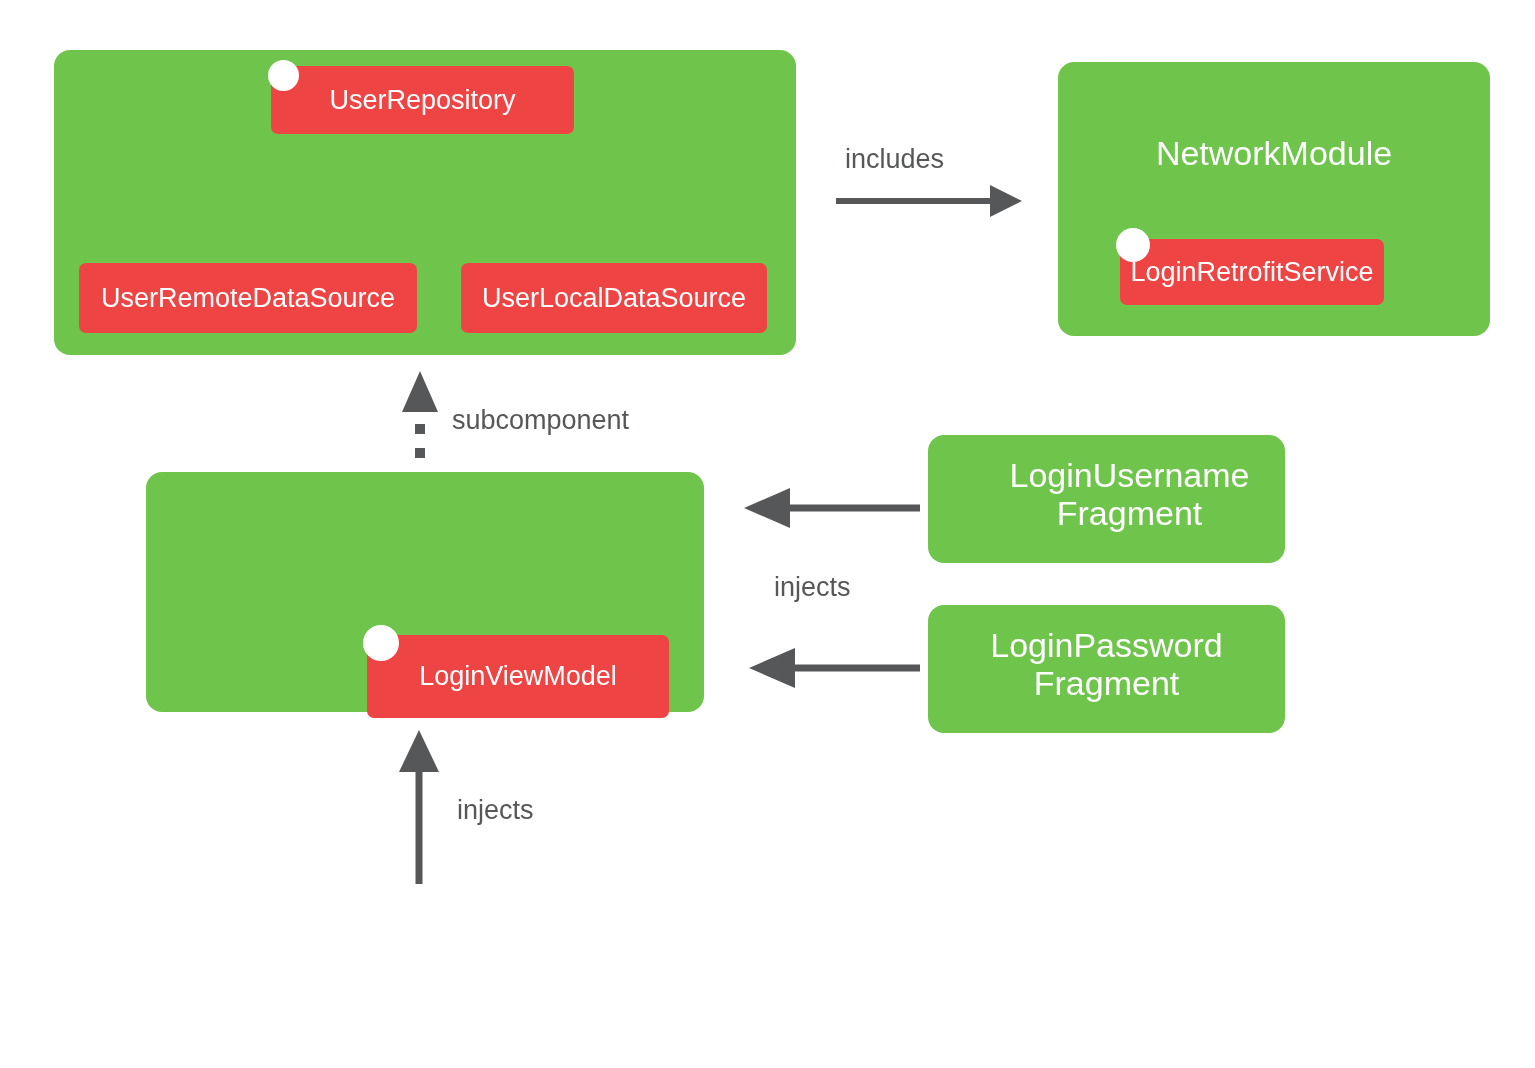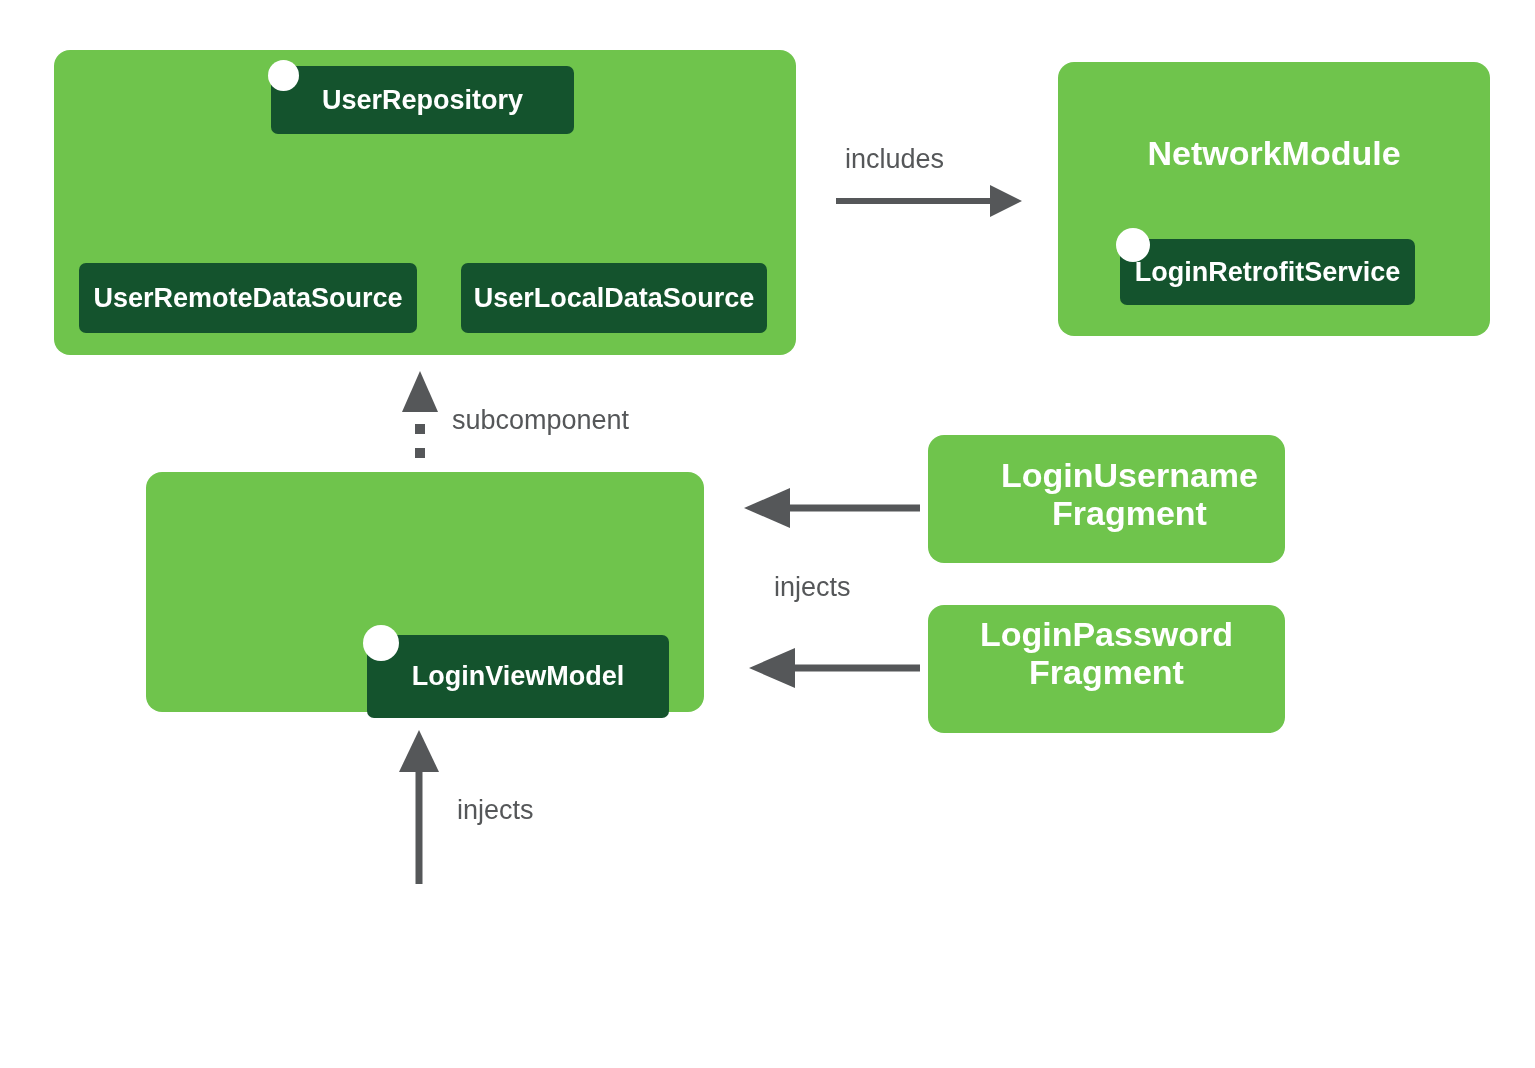--- a/index.html
+++ b/index.html
@@ -26,36 +26,36 @@
     background: #6FC44C;
     border-radius: 16px;
     box-sizing: border-box;
   }
   .gbox-title {
     position: absolute;
     left: 0;
     right: 0;
     text-align: center;
     color: #ffffff;
-    font-weight: 700;
+    font-weight: 400;
     line-height: 1.12;
     white-space: pre-line;
   }
 
   
   .chip {
     position: absolute;
-    background: #14532d;
+    background: #ef4444;
     border-radius: 7px;
     box-sizing: border-box;
     display: flex;
     align-items: center;
     justify-content: center;
     color: #ffffff;
-    font-weight: 700;
+    font-weight: 400;
     white-space: nowrap;
   }
   .chip-label {
     display: block;
     line-height: 1;
   }
 
   
   .dot {
     position: absolute;
@@ -129,42 +129,42 @@
 
     <div class="chip" style="left:407px; top:213px; width:306px; height:70px;">
       <span class="chip-label" style="font-size:27px;">UserLocalDataSource</span>
     </div>
   </div>
 
   <div class="gbox" style="left:1058px; top:62px; width:432px; height:274px;">
 
     <div class="gbox-title" style="top:72px; font-size:34px;">NetworkModule</div>
 
-    <div class="chip" style="left:62px; top:177px; width:295px; height:66px;">
+    <div class="chip" style="left:62px; top:177px; width:264px; height:66px;">
       <span class="chip-label" style="font-size:27px;">LoginRetrofitService</span>
     </div>
     <div class="dot" style="left:58px; top:166px; width:34px; height:34px;"></div>
   </div>
 
   <div class="gbox" style="left:146px; top:472px; width:558px; height:240px;">
 
 
     <div class="chip" style="left:221px; top:163px; width:302px; height:83px;">
       <span class="chip-label" style="font-size:27px;">LoginViewModel</span>
     </div>
     <div class="dot" style="left:217px; top:153px; width:36px; height:36px;"></div>
   </div>
 
   <div class="gbox" style="left:928px; top:435px; width:357px; height:128px;">
     <div class="gbox-title" style="top:21px; font-size:34px;margin-left:46px;">LoginUsername
 Fragment</div>
   </div>
 
   <div class="gbox" style="left:928px; top:605px; width:357px; height:128px;">
-    <div class="gbox-title" style="top:10px; font-size:34px;">LoginPassword
+    <div class="gbox-title" style="top:21px; font-size:34px;">LoginPassword
 Fragment</div>
   </div>
 
 
   <div class="edge-label" style="left:845px; top:146px; font-size:27px;">includes</div>
 
   <div class="edge-label" style="left:452px; top:407px; font-size:27px;">subcomponent</div>
 
   <div class="edge-label" style="left:774px; top:574px; font-size:27px;">injects</div>
 

